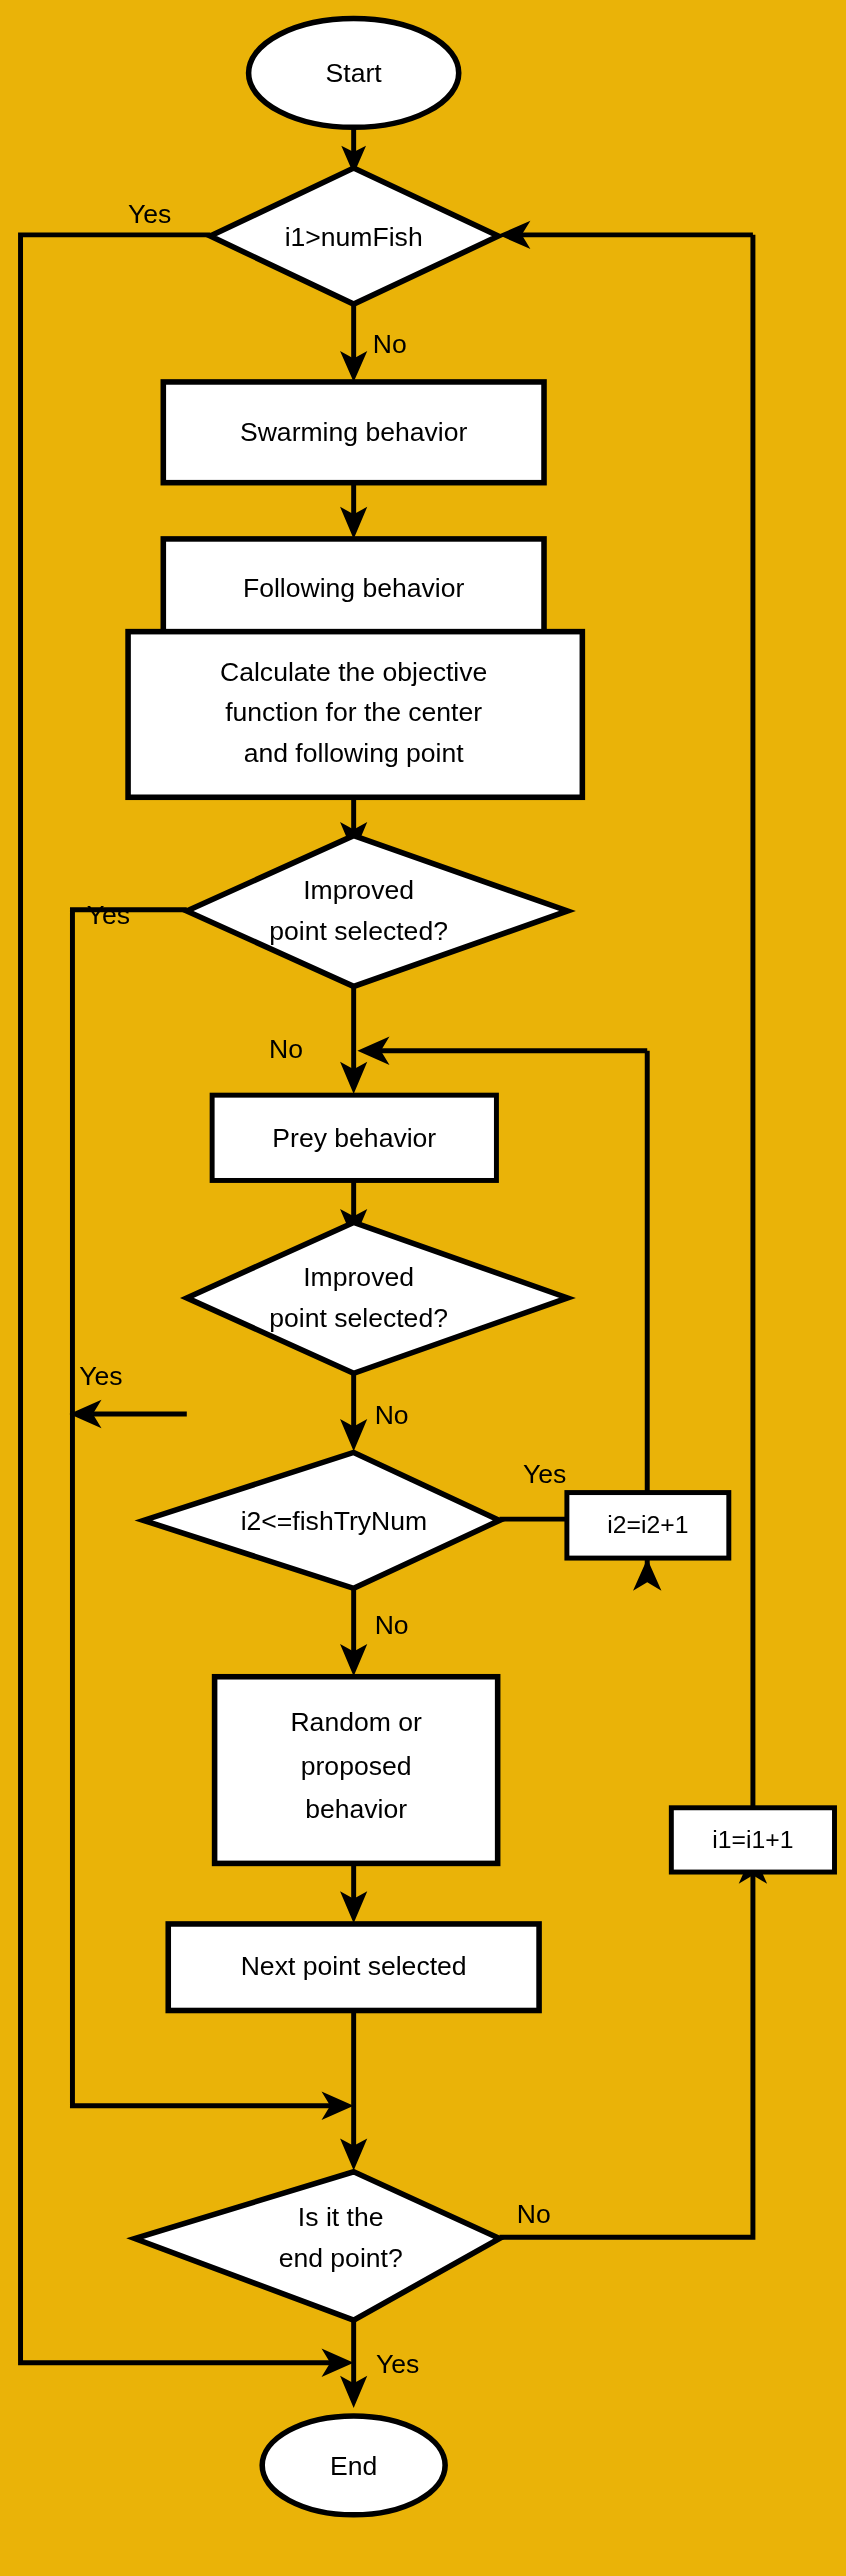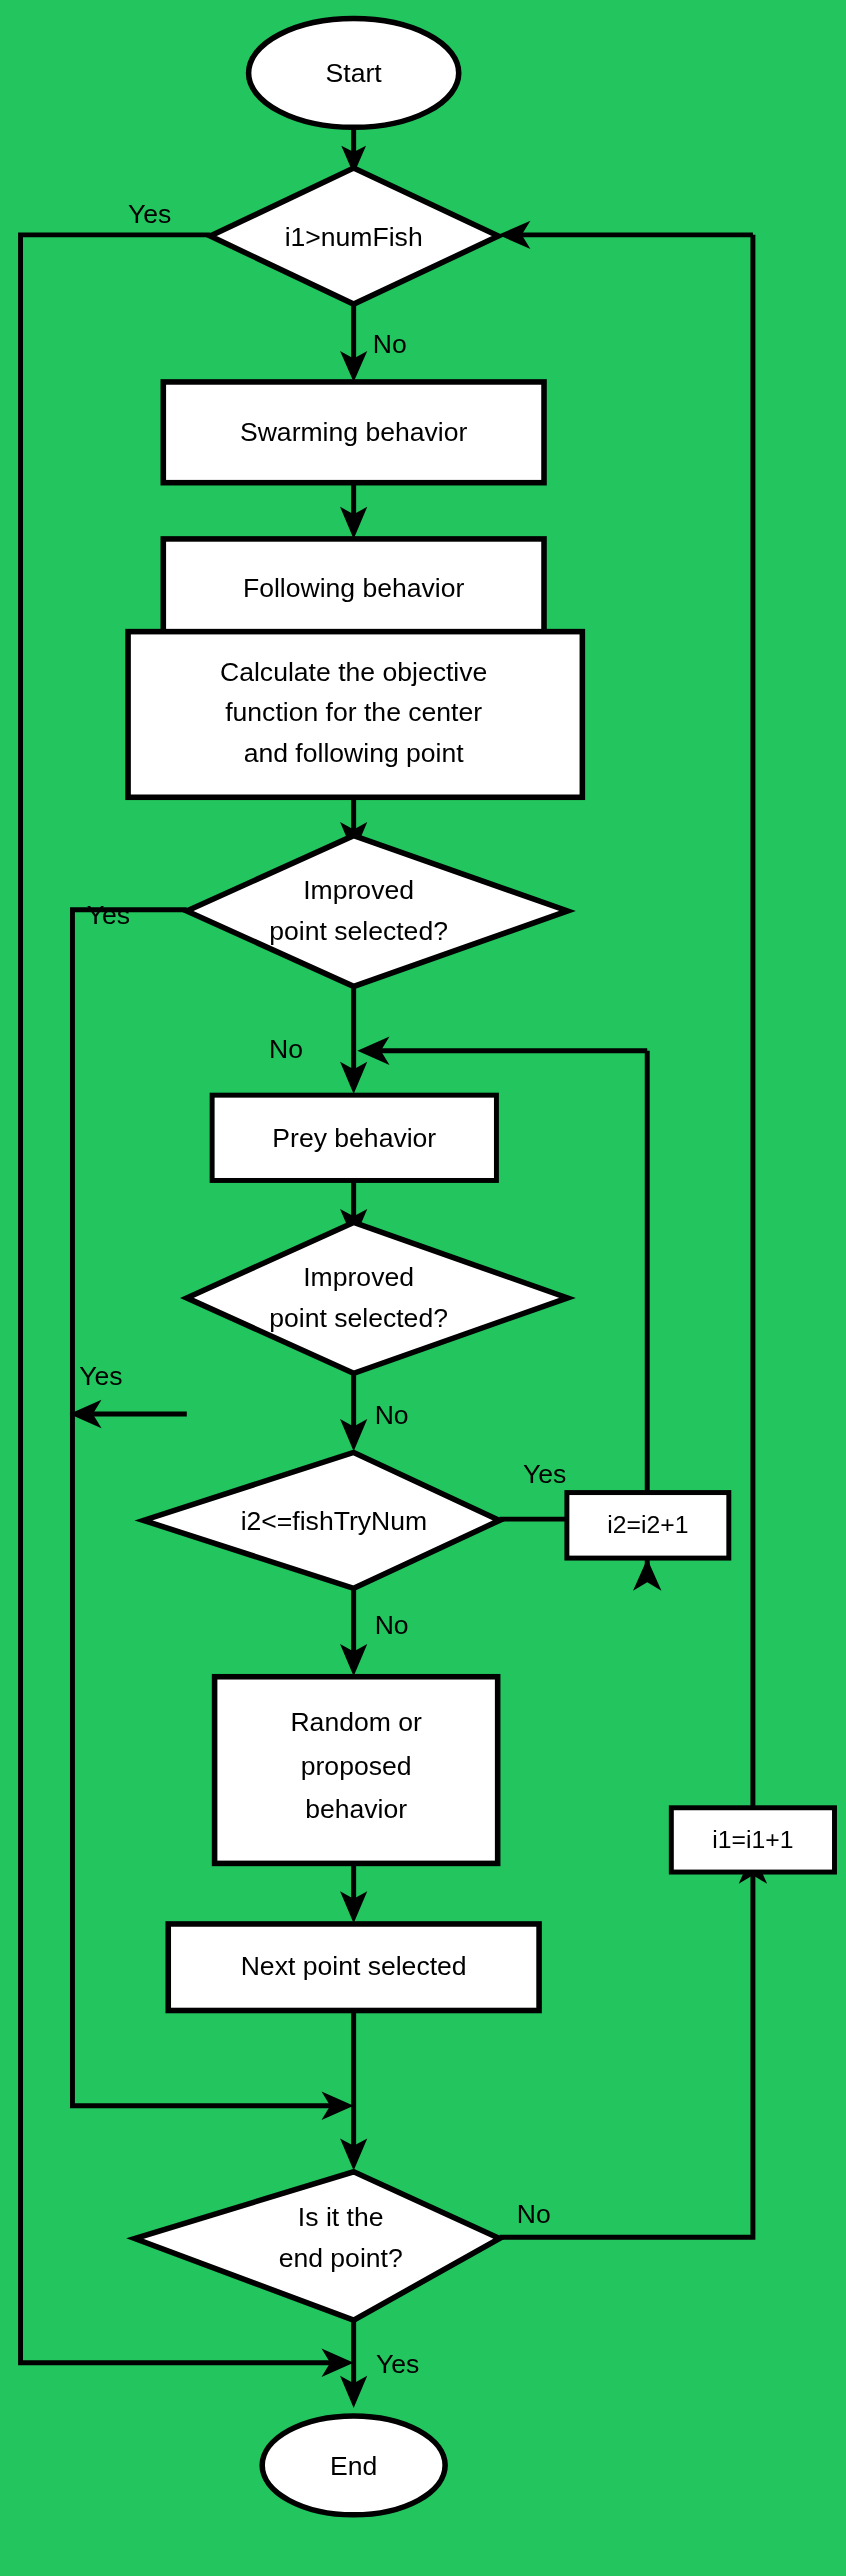--- a/index.html
+++ b/index.html
@@ -1,19 +1,19 @@
 <!DOCTYPE html>
 <html style="font-size:10px"><head>
 <meta charset="utf-8">
 <title>AFSA Flowchart</title>
 <style>
   html,body{margin:0;padding:0;background:#ffffff;}
   body{width:847px;height:2576px;overflow:hidden;
        font-family:"Liberation Sans","DejaVu Sans",sans-serif;}
-  #chart-root{position:relative;width:847px;height:2576px;background:#22c55e;}
+  #chart-root{position:relative;width:847px;height:2576px;background:#eab308;}
   svg#flow{display:block;width:847px;height:2576px;}
   .shape{fill:#ffffff;stroke:#000000;stroke-width:9;}
   .shape-thin{fill:#ffffff;stroke:#000000;stroke-width:8;}
   .conn{stroke:#000000;stroke-width:8;fill:none;}
   .arrowhead{fill:#000000;stroke:none;}
   text{font-family:"Liberation Sans","DejaVu Sans",sans-serif;fill:#000000;}
   .node-label{font-size:43px;text-anchor:middle;dominant-baseline:middle;}
   .node-label-sm{font-size:40px;text-anchor:middle;dominant-baseline:middle;}
   .edge-label{font-size:43px;dominant-baseline:middle;}
 </style>

